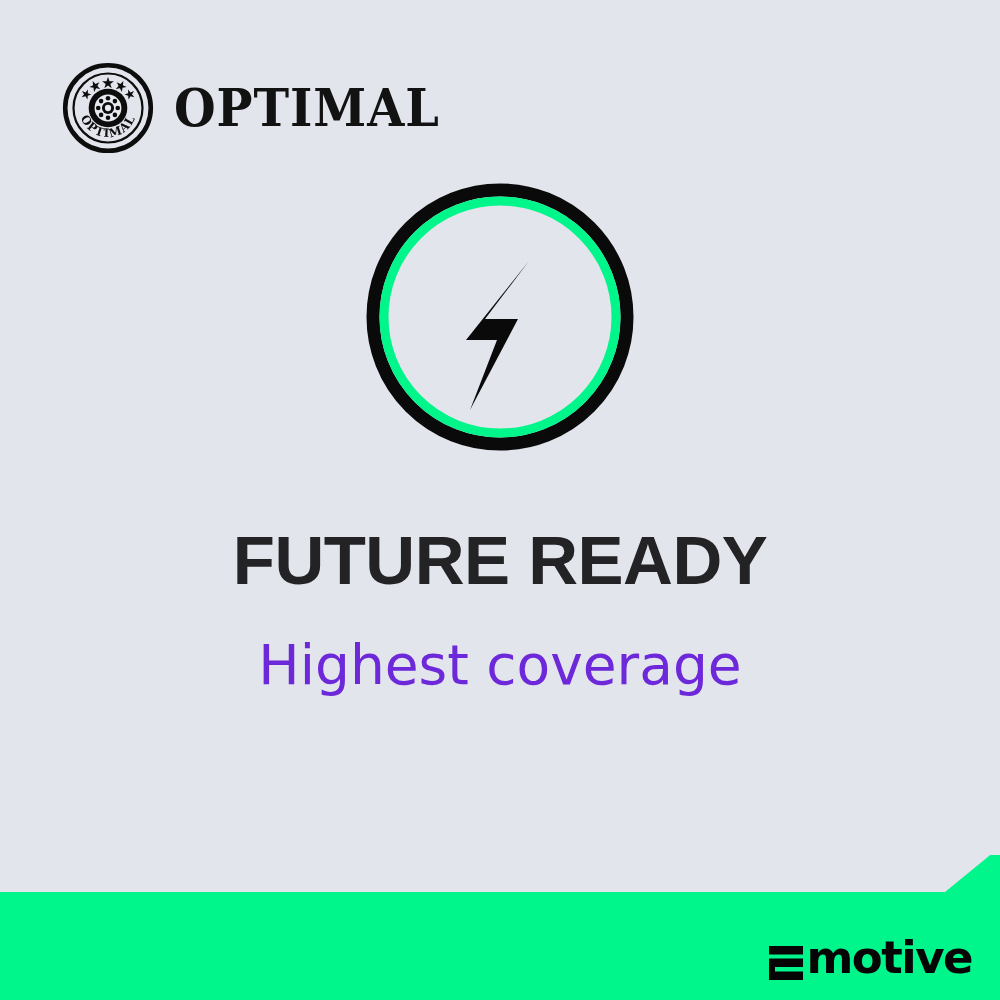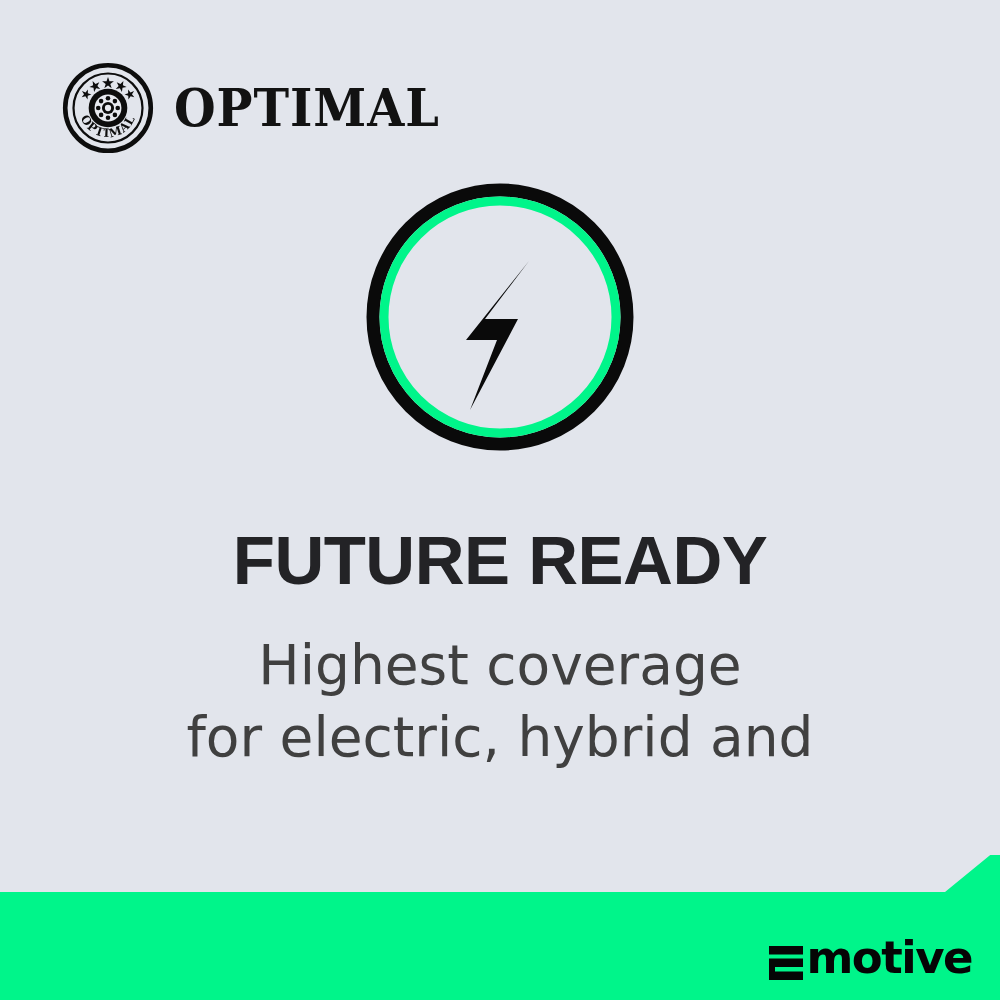--- a/index.html
+++ b/index.html
@@ -84,21 +84,21 @@
   .subheadline {
     position: absolute;
     left: 0;
     right: 0;
     top: 630px;
     text-align: center;
     font-family: "DejaVu Sans", sans-serif;
     font-weight: 400;
     font-size: 55px;
     line-height: 1.30;
-    color: #404040;
+    color: #6d28d9;
     margin: 0;
     padding: 0;
   }
   .subheadline .sub-line {
     display: block;
     white-space: nowrap;
   }
 
   
   .footer-band {
@@ -207,21 +207,20 @@
       <circle cx="134" cy="134" r="116" fill="none" stroke="#00f58a" stroke-width="9"></circle>
 
       <polygon points="163,78 100,157 131,157 104,227 152,136 119,136 163,78" fill="#0a0a0a"></polygon>
     </svg>
   </div>
 
   <h1 class="headline">FUTURE READY</h1>
 
   <p class="subheadline">
     <span class="sub-line">Highest coverage</span>
-    <span class="sub-line">for electric, hybrid and</span>
   </p>
 
   <div class="footer-band">
     <svg class="footer-shape" viewBox="0 0 1000 145" preserveAspectRatio="none" aria-hidden="true">
       <path d="M 0,37 L 945,37 L 1000,-8 L 1000,145 L 0,145 Z" fill="#00f58a"></path>
     </svg>
 
     <div class="footer-logo">
       <span class="emo-e">
         <svg viewBox="0 0 34 34" width="34" height="34" aria-hidden="true">

